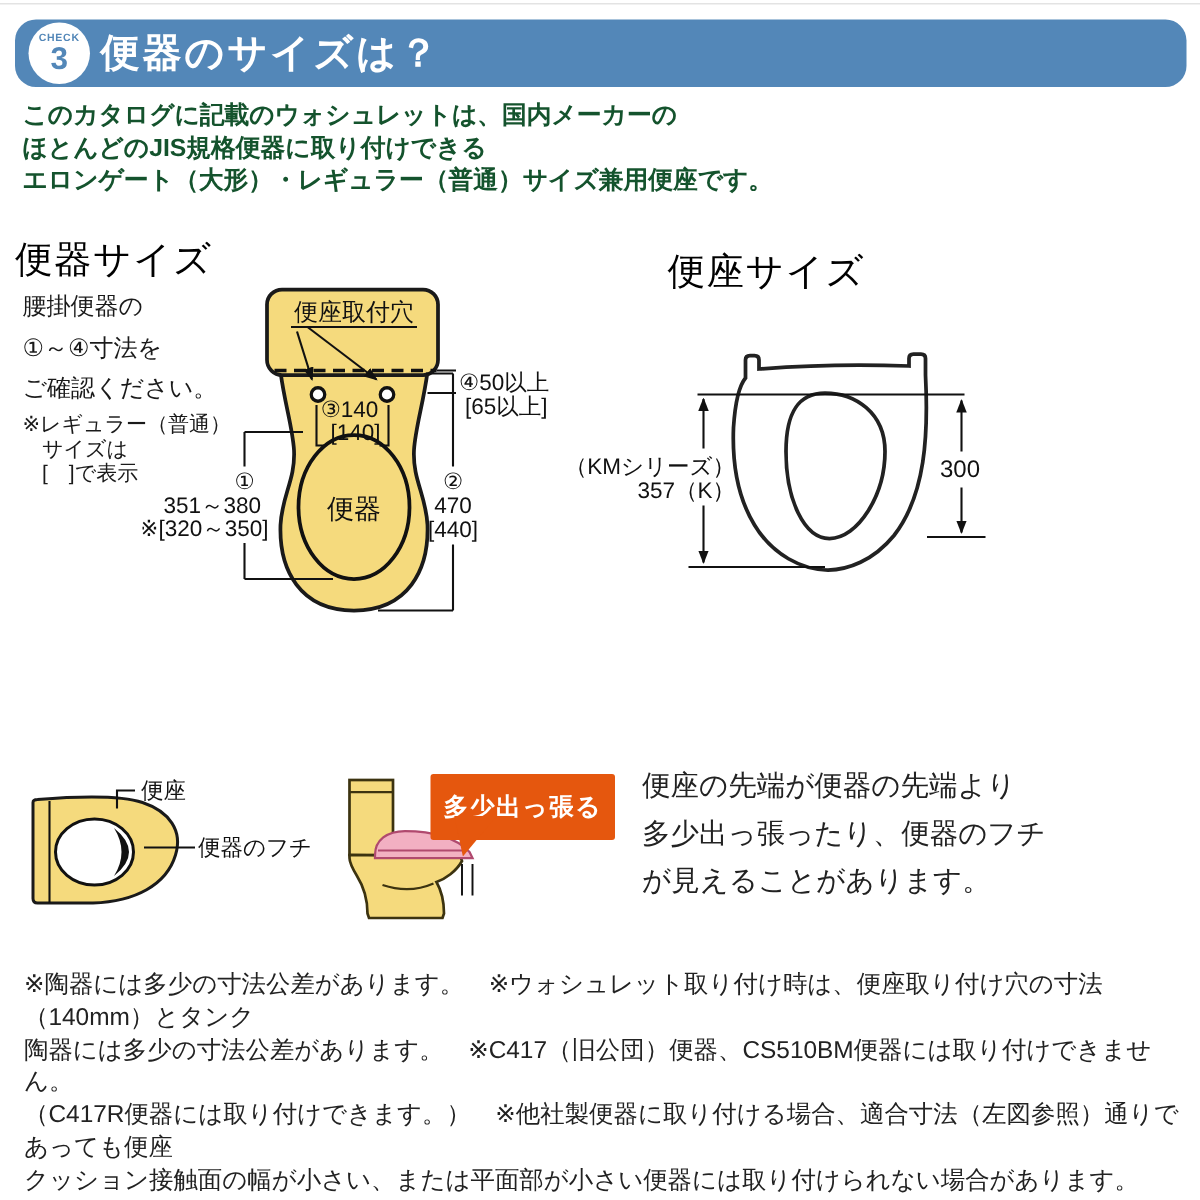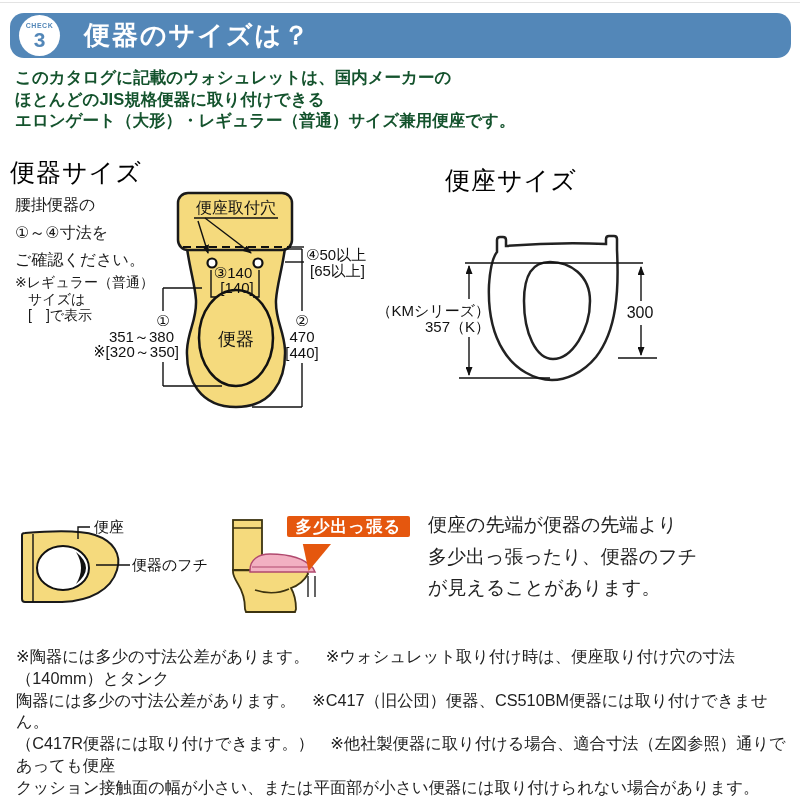--- a/index.html
+++ b/index.html
@@ -7,29 +7,29 @@
         font-family:"Liberation Sans","DejaVu Sans",sans-serif;color:#1a1a1a;}
   .abs{position:absolute;}
   .top-rule{left:0;top:2px;width:800px;height:1px;background:#e3e3e3;}
   .header{left:10px;top:13px;width:781px;height:45px;background:var(--accent_blue);
           border-radius:14px;display:flex;align-items:center;}
   .badge{width:41px;height:41px;background:#fff;border-radius:50%;margin-left:9px;
          display:flex;flex-direction:column;align-items:center;justify-content:center;
          color:var(--accent_blue);flex:0 0 auto;}
   .badge .bt{font-size:7px;font-weight:bold;line-height:8px;letter-spacing:.5px;}
   .badge .bn{font-size:21px;font-weight:bold;line-height:20px;}
-  .title{color:#fff;font-size:26px;font-weight:bold;margin-left:24px;letter-spacing:2px;text-align:right;}
+  .title{color:#fff;font-size:26px;font-weight:bold;margin-left:7px;letter-spacing:2px;text-align:right;}
   .intro{left:15px;top:67px;font-size:16.5px;font-weight:bold;line-height:21.5px;color:#14532d;}
   .h-section{font-size:25px;color:#000000;letter-spacing:1px;}
   .note{left:15px;top:191px;font-size:16px;line-height:27.5px;}
   .subnote{left:15px;top:274px;font-size:14px;line-height:16.5px;}
   .subnote .ind{padding-left:13px;}
   .case-head{left:17px;top:447px;font-size:17px;font-weight:bold;line-height:18.5px;}
   .case-desc{left:428px;top:509px;font-size:19px;font-weight:500;line-height:31.5px;color:#222;}
-  .callout{left:287px;top:516px;width:123px;height:21px;background:var(--callout_orange);
+  .callout{left:287px;top:516px;width:123px;height:44px;background:var(--callout_orange);
            border-radius:2px;color:#fff;font-size:16.5px;font-weight:bold;
            display:flex;align-items:center;justify-content:center;letter-spacing:1px;}
   .callout-tail{left:299px;top:544px;width:32px;height:27px;background:var(--callout_orange);
                 clip-path:polygon(12% 0,100% 0,30% 100%);}
   .footnotes{left:16px;top:646px;width:772px;font-size:16.3px;line-height:21.8px;color:#222;}
   svg text{fill:#111;font-family:"Liberation Sans","DejaVu Sans",sans-serif;} .t15{font-size:15px;} .t16{font-size:16px;} .t18{font-size:18px;}
   .fy{fill:var(--diagram_yellow);stroke:#1a1a1a;stroke-width:2.5;}
   .fy-thin{fill:var(--diagram_yellow);stroke:#3c3310;stroke-width:1.8;}
   .ln{stroke:#111;stroke-width:1.4;fill:none;}
   .outline{fill:#fff;stroke:#222;stroke-width:2.5;}

